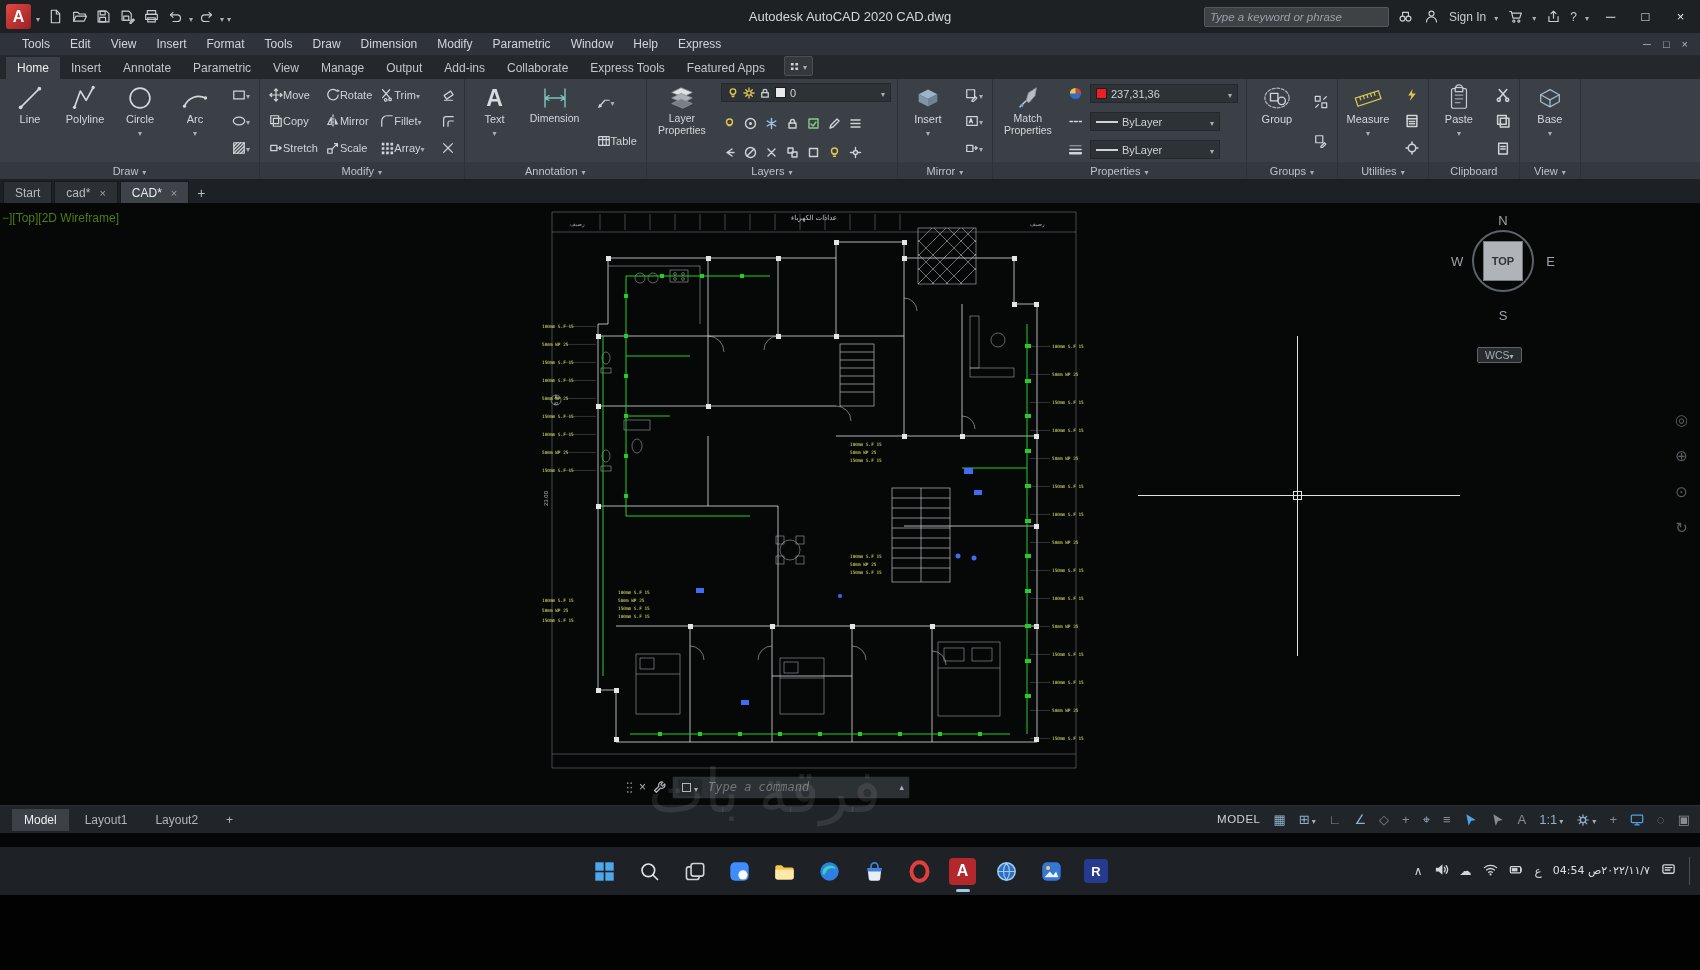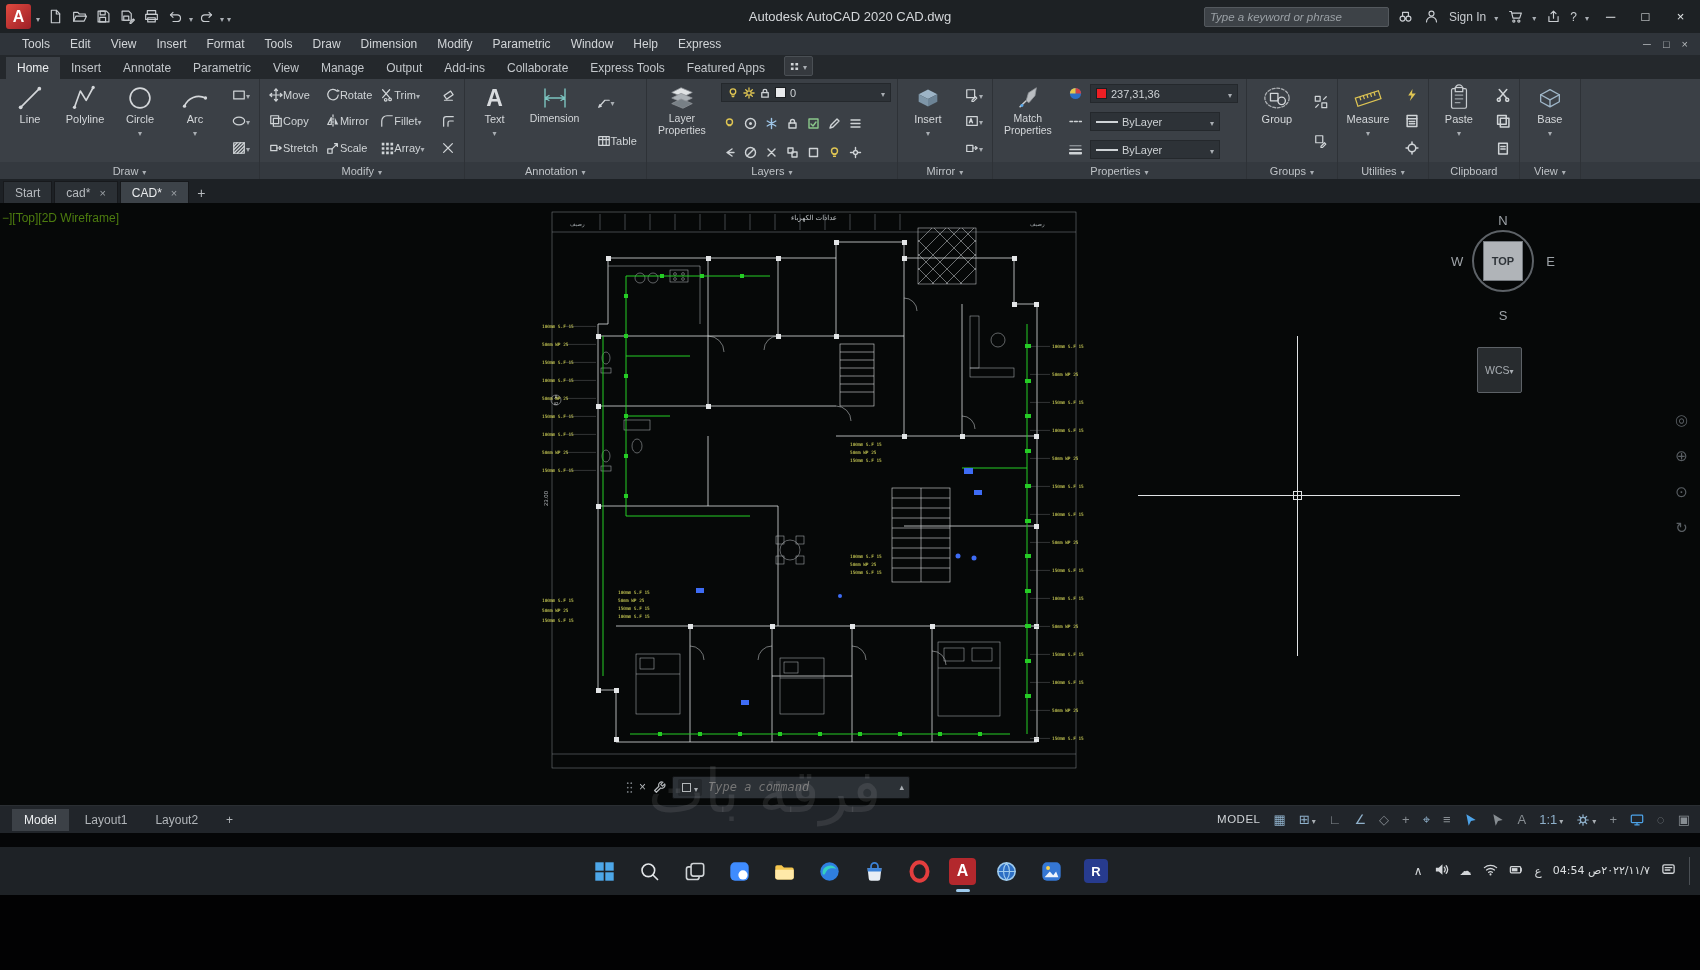--- a/index.html
+++ b/index.html
@@ -67,21 +67,21 @@
 .plan{position:absolute;left:540px;top:3px}
 .plan .dims text{fill:#e0e25e;font-size:4.4px;font-family:"DejaVu Sans Mono",monospace}
 .plan .dims line{stroke:#84898d;stroke-width:.35}
 .viewcube{position:absolute;left:1447px;top:10px;width:112px;height:118px;color:#9ea3a8;font-size:13px}
 .vc-ring{position:absolute;left:25px;top:17px;width:62px;height:62px;border:2px solid #5d6267;border-radius:50%}
 .vc-face{position:absolute;left:36px;top:28px;width:40px;height:40px;background:#b0b4b8;color:#2e3338;font-weight:bold;font-size:11px;display:flex;align-items:center;justify-content:center;border:1px solid #74797e}
 .vc-n{position:absolute;left:50%;top:0;transform:translateX(-50%)}
 .vc-s{position:absolute;left:50%;bottom:8px;transform:translateX(-50%)}
 .vc-w{position:absolute;left:4px;top:41px}
 .vc-e{position:absolute;right:4px;top:41px}
-.wcs{position:absolute;left:1477px;top:144px;background:rgba(70,75,80,.55);border:1px solid #5d6267;border-radius:2px;color:#a8adb2;font-size:10.5px;padding:16px 7px;display:flex;align-items:center}
+.wcs{position:absolute;left:1477px;top:144px;background:rgba(70,75,80,.55);border:1px solid #5d6267;border-radius:2px;color:#a8adb2;font-size:10.5px;padding:1px 7px;display:flex;align-items:center}
 .navbar{position:absolute;right:12px;top:208px;display:flex;flex-direction:column;gap:18px;color:#6e747a;font-size:15px;opacity:.8;text-align:center}
 .crosshair{position:absolute;left:0;top:0;pointer-events:none}
 .ch-h{position:absolute;left:1138px;top:292px;width:322px;height:1px;background:#dfe2e4}
 .ch-v{position:absolute;left:1297px;top:133px;width:1px;height:320px;background:#dfe2e4}
 .ch-box{position:absolute;left:1293px;top:288px;width:9px;height:9px;border:1px solid #dfe2e4}
 .cmd{position:absolute;left:626px;top:572px;display:flex;align-items:center;gap:6px;height:24px}
 .cmd-grip{color:#7d8287;display:flex;align-items:center}
 .cmd-x{color:#b3b7ba;font-size:12px}
 .cmd-wrench{color:#b3b7ba;display:flex;align-items:center}
 .cmd-wrench svg{width:14px;height:14px}

